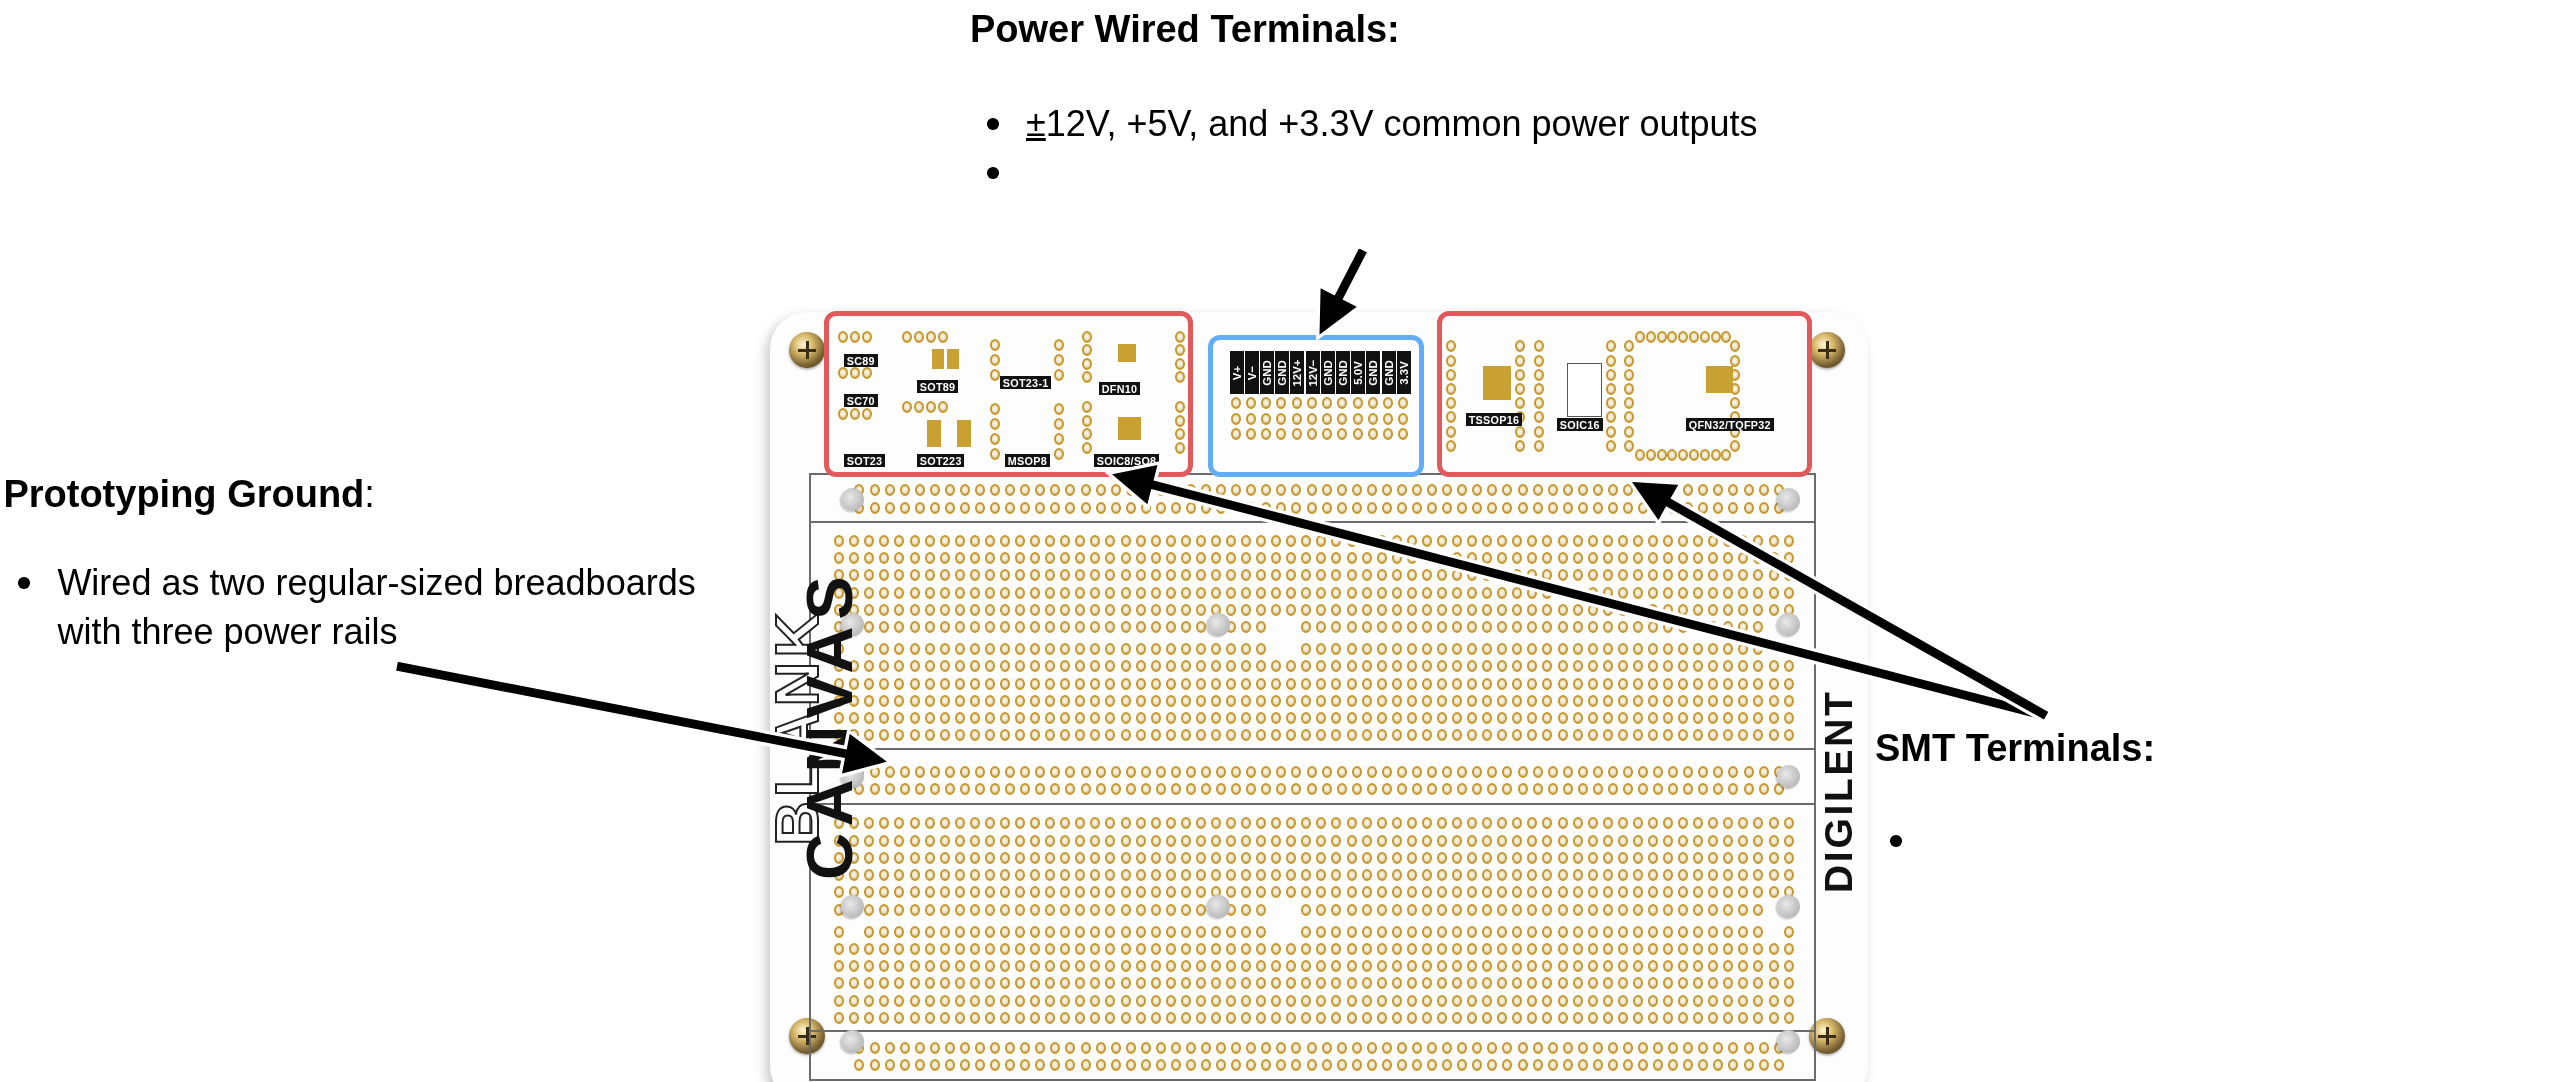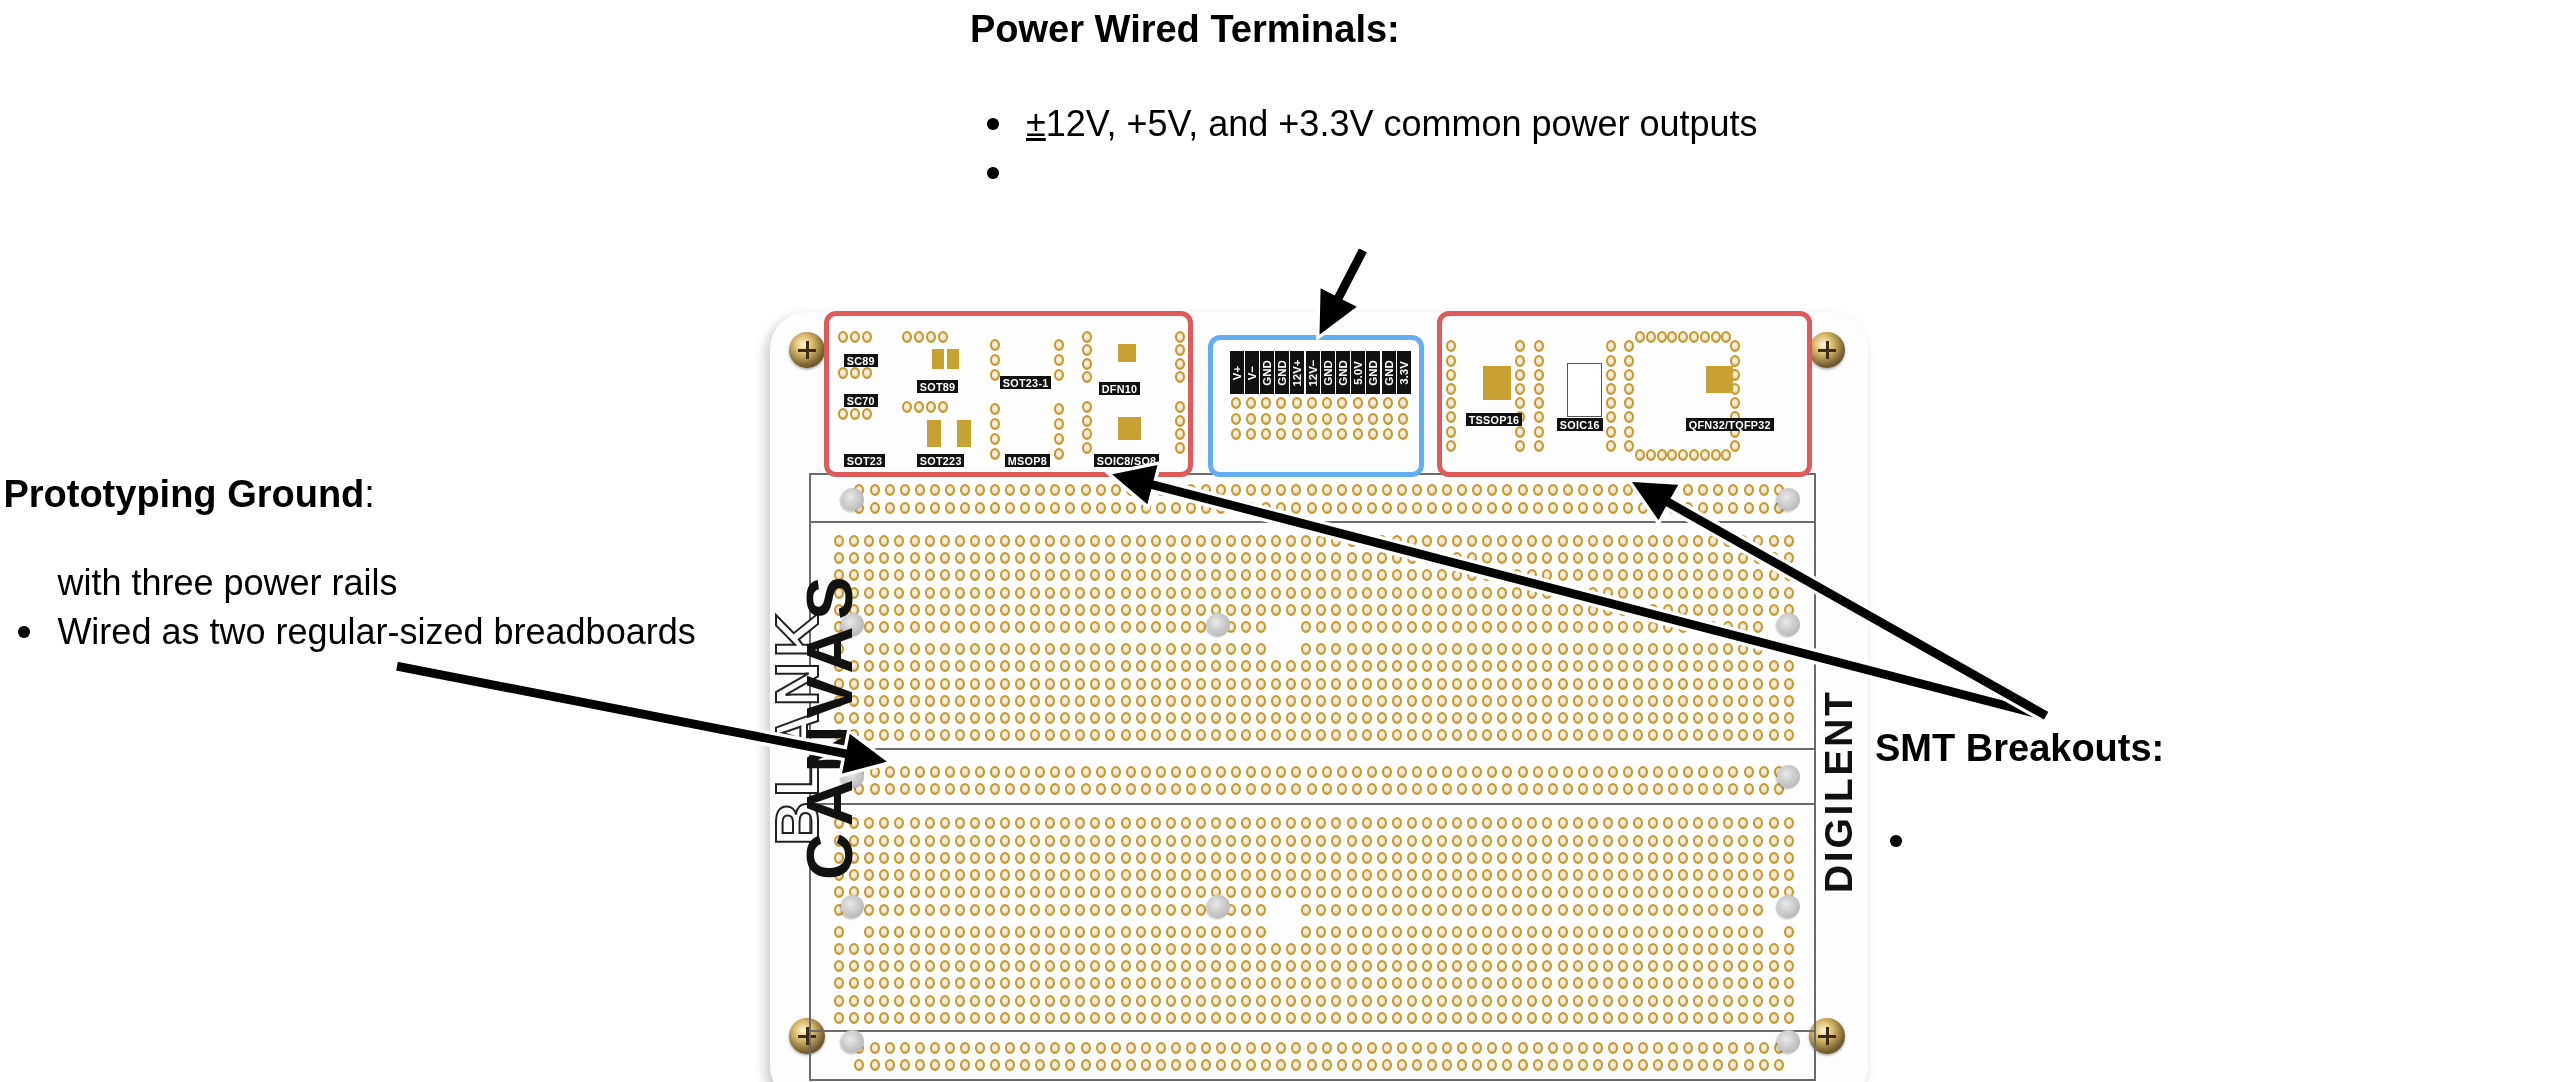--- a/index.html
+++ b/index.html
@@ -47,25 +47,25 @@
 <body>
 
 <div class="abs heading" style="left:970px; top:8px;">Power Wired Terminals:</div>
 <ul class="abs bullets" style="left:972px; top:99px;">
   <li><span class="dot"></span><span class="u">±</span><span>12V, +5V, and +3.3V common power outputs</span></li>
   <li><span class="dot"></span></li>
 </ul>
 
 <div class="abs heading" style="left:3.4px; top:473px;"><span>Prototyping Ground</span><span class="light">:</span></div>
 <ul class="abs bullets" style="left:3.4px; top:558px;">
+  <li><span class="dot"></span><span>Wired as two regular-sized breadboards</span></li>
   <li style="padding-left:54px;"><span>with three power rails</span></li>
-  <li><span class="dot"></span><span>Wired as two regular-sized breadboards</span></li>
 </ul>
 
-<div class="abs heading" style="left:1875px; top:727px;">SMT Breakouts:</div>
+<div class="abs heading" style="left:1875px; top:727px;">SMT Terminals:</div>
 <ul class="abs bullets" style="left:1875px; top:816px;">
   <li><span class="dot"></span></li>
 </ul>
 
 <div id="board" class="abs">
   <div class="screw" style="left:19px; top:20px;"></div>
   <div class="screw" style="left:1039px; top:20px;"></div>
   <div class="screw" style="left:19px; top:706px;"></div>
   <div class="screw" style="left:1039px; top:706px;"></div>
 

